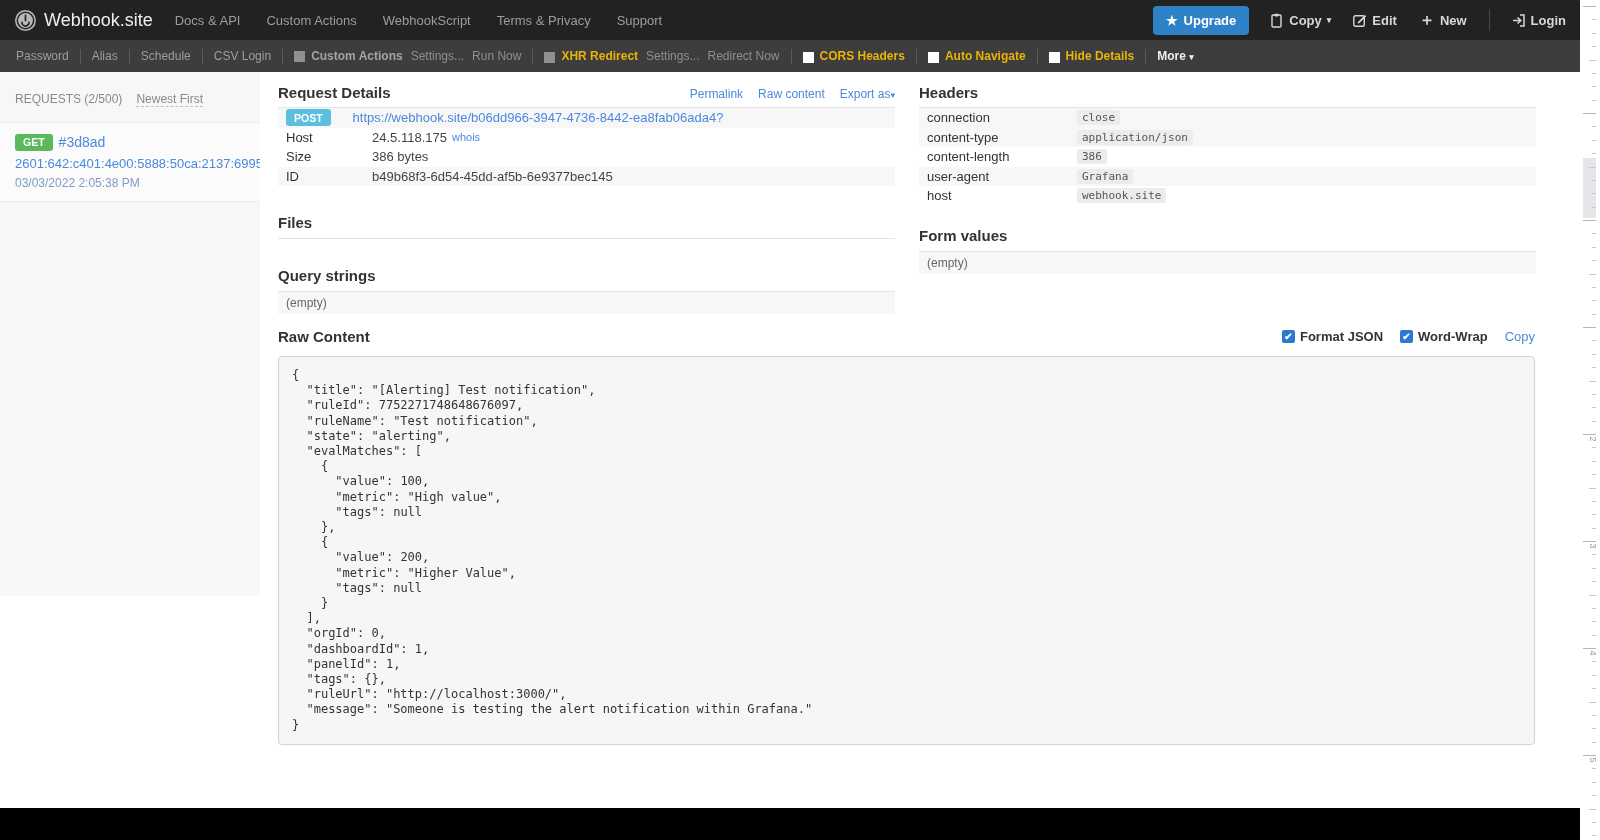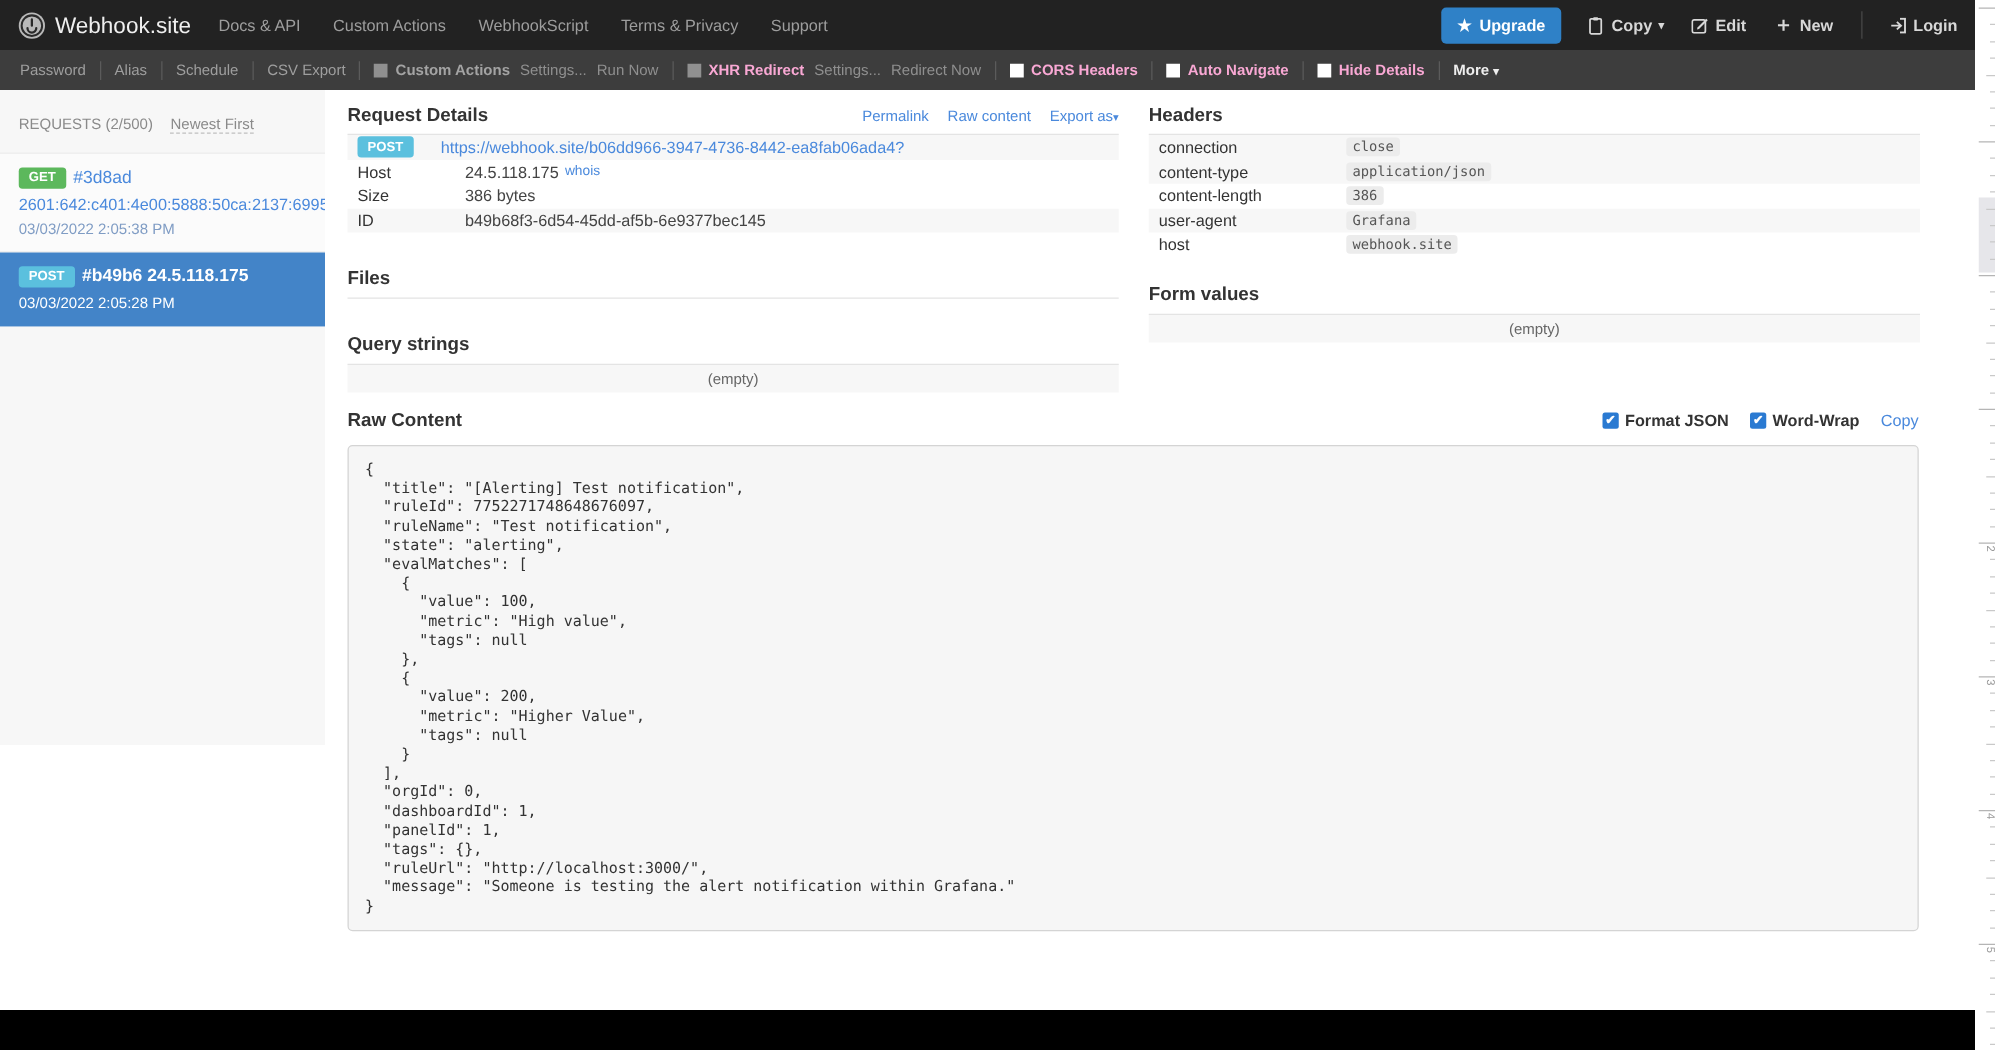--- a/index.html
+++ b/index.html
@@ -20,21 +20,21 @@
 
   
   .toolbar{position:absolute;left:0;top:40px;width:1580px;height:32px;background:#3d3d3d;display:flex;align-items:center;box-sizing:border-box;padding:0 16px;font-size:12px;}
   .tb-link{color:#9e9e9e;}
   .tb-sep{width:1px;height:15px;background:#5b5b5b;margin:0 11px;}
   .tb-check{width:11px;height:11px;display:inline-block;margin-right:6px;flex-shrink:0;}
   .tb-check.gray{background:#909090;}
   .tb-check.white{background:#fff;}
   .tb-group{display:flex;align-items:center;gap:8px;}
   .tb-label-dim{color:#a3a3a3;font-weight:bold;display:flex;align-items:center;}
-  .tb-label-lit{color:#f9a8d4;font-weight:bold;display:flex;align-items:center;}
+  .tb-label-lit{color:#eab308;font-weight:bold;display:flex;align-items:flex-end;}
   .tb-sub{color:#8f8f8f;}
   .tb-more{color:#eee;font-weight:bold;}
 
   
   .sidebar{position:absolute;left:0;top:72px;width:260px;height:524px;background:#f7f7f7;display:flex;flex-direction:column;box-sizing:border-box;}
   .sb-head{padding:20px 15px 15px;font-size:12px;color:#8a8a8a;display:flex;gap:14px;align-items:baseline;}
   .sb-sort{color:#8a8a8a;border-bottom:1px dashed #c0c0c0;}
   .req-item{padding:10px 15px 11px;border-top:1px solid #ececec;border-bottom:1px solid #ececec;background:#fbfbfb;cursor:pointer;}
   .req-item + .req-item{border-top:none;}
   .badge{display:inline-block;font-size:10.5px;font-weight:bold;color:#fff;padding:2.5px 8px;border-radius:3px;vertical-align:1px;}
@@ -61,21 +61,21 @@
   .sec-links a{color:#4a89dc;font-size:12px;}
   .rule{border:none;border-top:1px solid #e4e4e4;margin:6px 0 0;}
   .trow{display:flex;align-items:center;padding:0 8px;min-height:19.5px;font-size:13px;color:#444;box-sizing:border-box;}
   .trow.alt{background:#f7f7f7;}
   .tlabel{width:86px;flex-shrink:0;color:#333;}
   .hlabel{width:150px;flex-shrink:0;color:#333;}
   .turl{color:#4a89dc;}
   .whois{color:#4a89dc;font-size:11px;margin-left:5px;}
   .chip{font-family:"DejaVu Sans Mono",monospace;font-size:11px;background:#ececec;color:#555;padding:1px 5px;border-radius:3px;}
   .sec-block{margin-top:28px;}
-  .empty-row{background:#f7f7f7;font-size:12px;color:#666;padding:4px 8px;margin-top:0;text-align:center;}
+  .empty-row{background:#f7f7f7;font-size:12px;color:#666;padding:4px 8px;margin-top:0;}
   .raw-head{display:flex;justify-content:space-between;align-items:center;margin-top:14px;}
   .raw-opts{display:flex;align-items:center;gap:17px;font-size:13px;color:#333;}
   .opt{display:flex;align-items:center;font-weight:bold;}
   .cb{width:13px;height:13px;background:#2a7ad2;border-radius:2px;color:#fff;font-size:10px;line-height:13px;text-align:center;margin-right:5px;display:inline-block;}
   .copy-link{color:#4a89dc;font-size:13px;font-weight:normal;}
   pre.json{margin:11px 0 0;background:#f6f6f6;border:1px solid #d4d4d4;border-radius:4px;padding:11px 13px;font-family:"DejaVu Sans Mono",monospace;font-size:12px;line-height:15.2px;color:#333;white-space:pre-wrap;box-sizing:border-box;width:1257px;}
 
   
   .footer{position:absolute;left:0;top:808px;width:1580px;height:32px;background:#000;}
 
@@ -153,21 +153,21 @@
 </div>
 
 <div class="toolbar">
   <span id="tb-links" style="display:flex;align-items:center;">
       <a class="tb-link">Password</a>
       <span class="tb-sep"></span>
       <a class="tb-link">Alias</a>
       <span class="tb-sep"></span>
       <a class="tb-link">Schedule</a>
       <span class="tb-sep"></span>
-      <a class="tb-link">CSV Export</a>
+      <a class="tb-link">CSV Login</a>
     </span>
   <span class="tb-sep"></span>
   <span class="tb-group">
     <span class="tb-label-dim">
         <span class="tb-check gray"></span>
         <span>Custom Actions</span>
       </span>
     <a class="tb-sub">Settings...</a>
     <a class="tb-sub">Run Now</a>
   </span>
@@ -201,21 +201,20 @@
   <a class="tb-more"><span>More</span> <span class="caret">▾</span></a>
 </div>
 
 <div class="sidebar">
   <div class="sb-head">
     <span>REQUESTS (2/500)</span>
     <a class="sb-sort">Newest First</a>
   </div>
   <div id="req-list">
       <div class="req-item"><span class="badge m-GET">GET</span><a class="req-id">#3d8ad</a><div class="req-host">2601:642:c401:4e00:5888:50ca:2137:6995</div><div class="req-time">03/03/2022 2:05:38 PM</div></div>
-      <div class="req-item selected"><span class="badge m-POST">POST</span><a class="req-id">#b49b6 24.5.118.175</a><div class="req-time">03/03/2022 2:05:28 PM</div></div>
     </div>
   <div class="sb-spacer"></div>
 </div>
 
 <div class="main">
   <div class="cols">
 
     <div class="col">
       <div class="sec-head">
         <span class="sec-title">Request Details</span>

